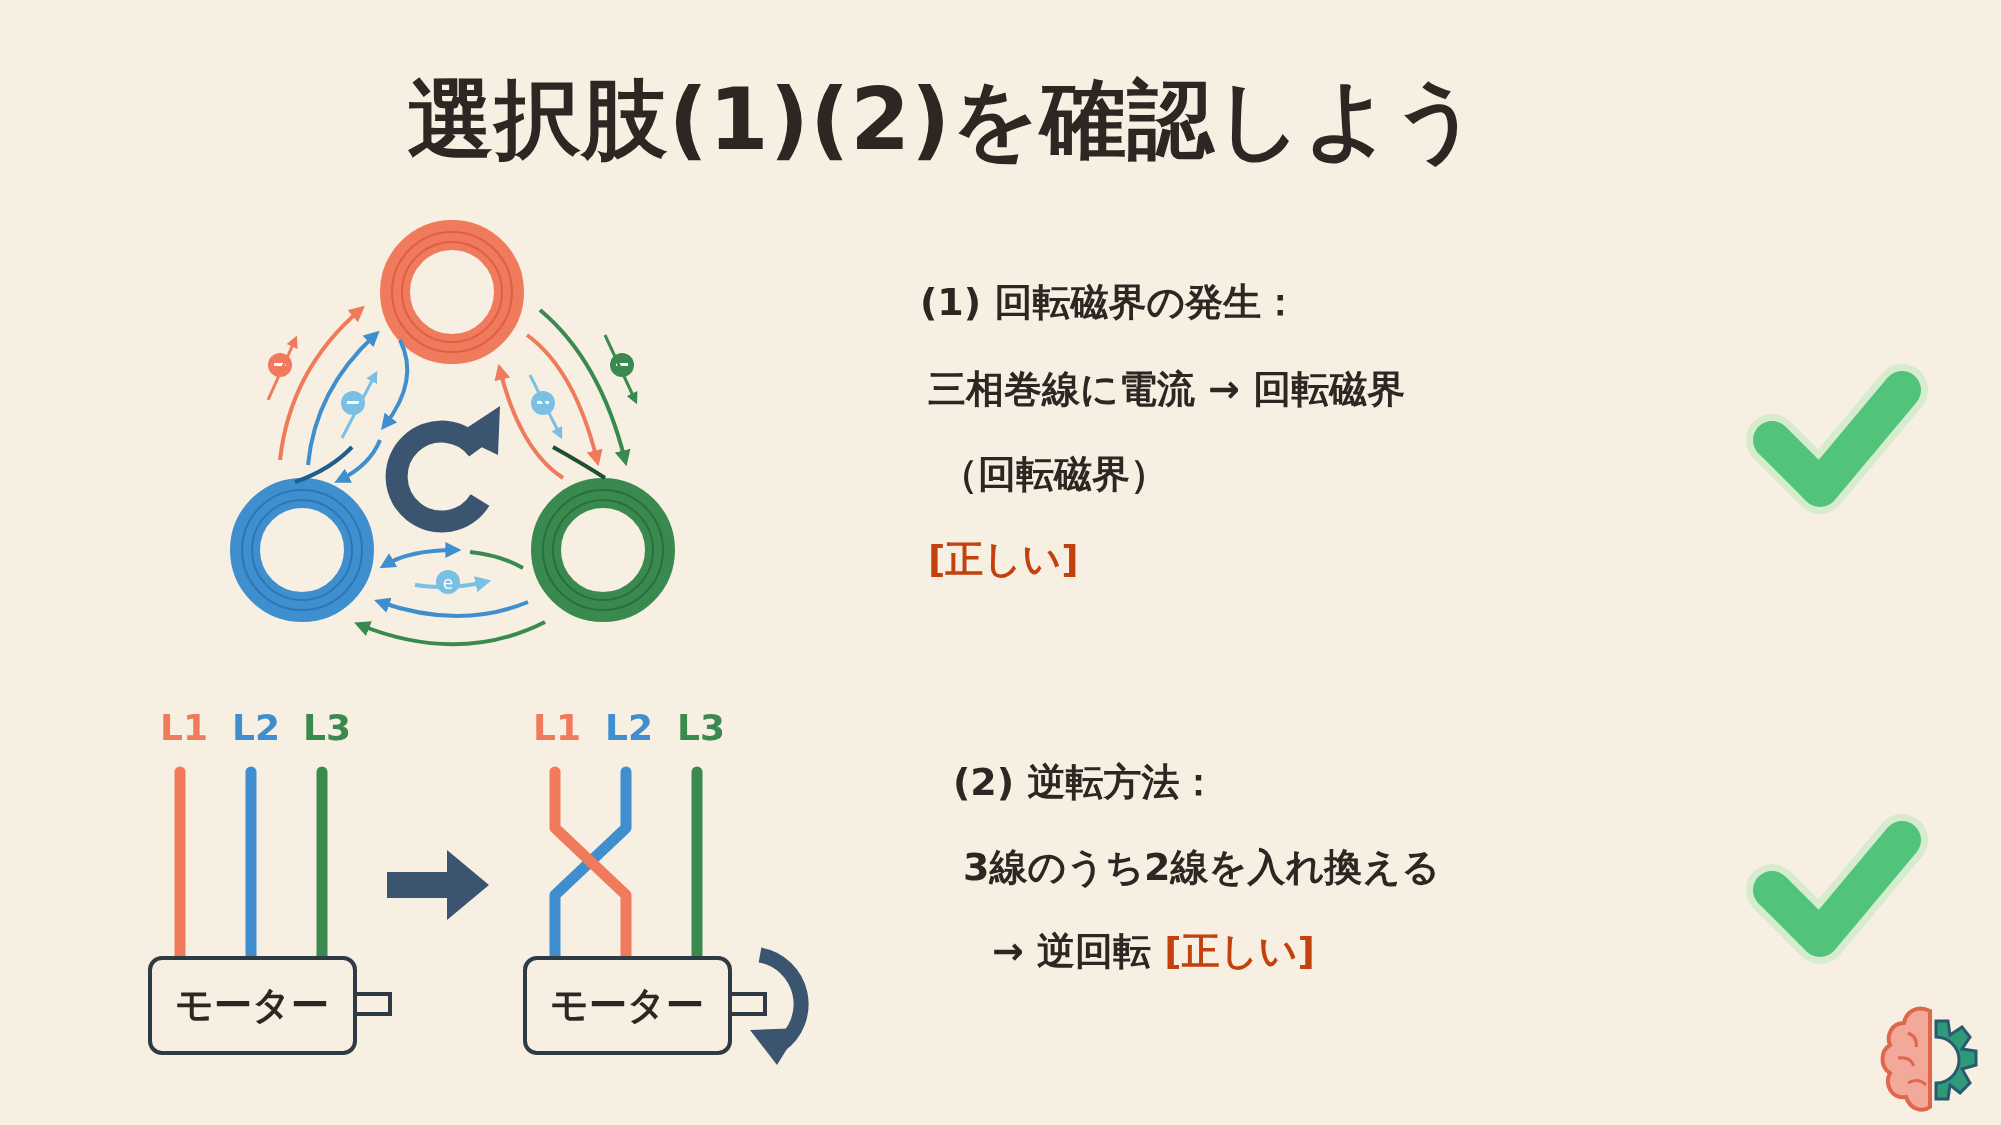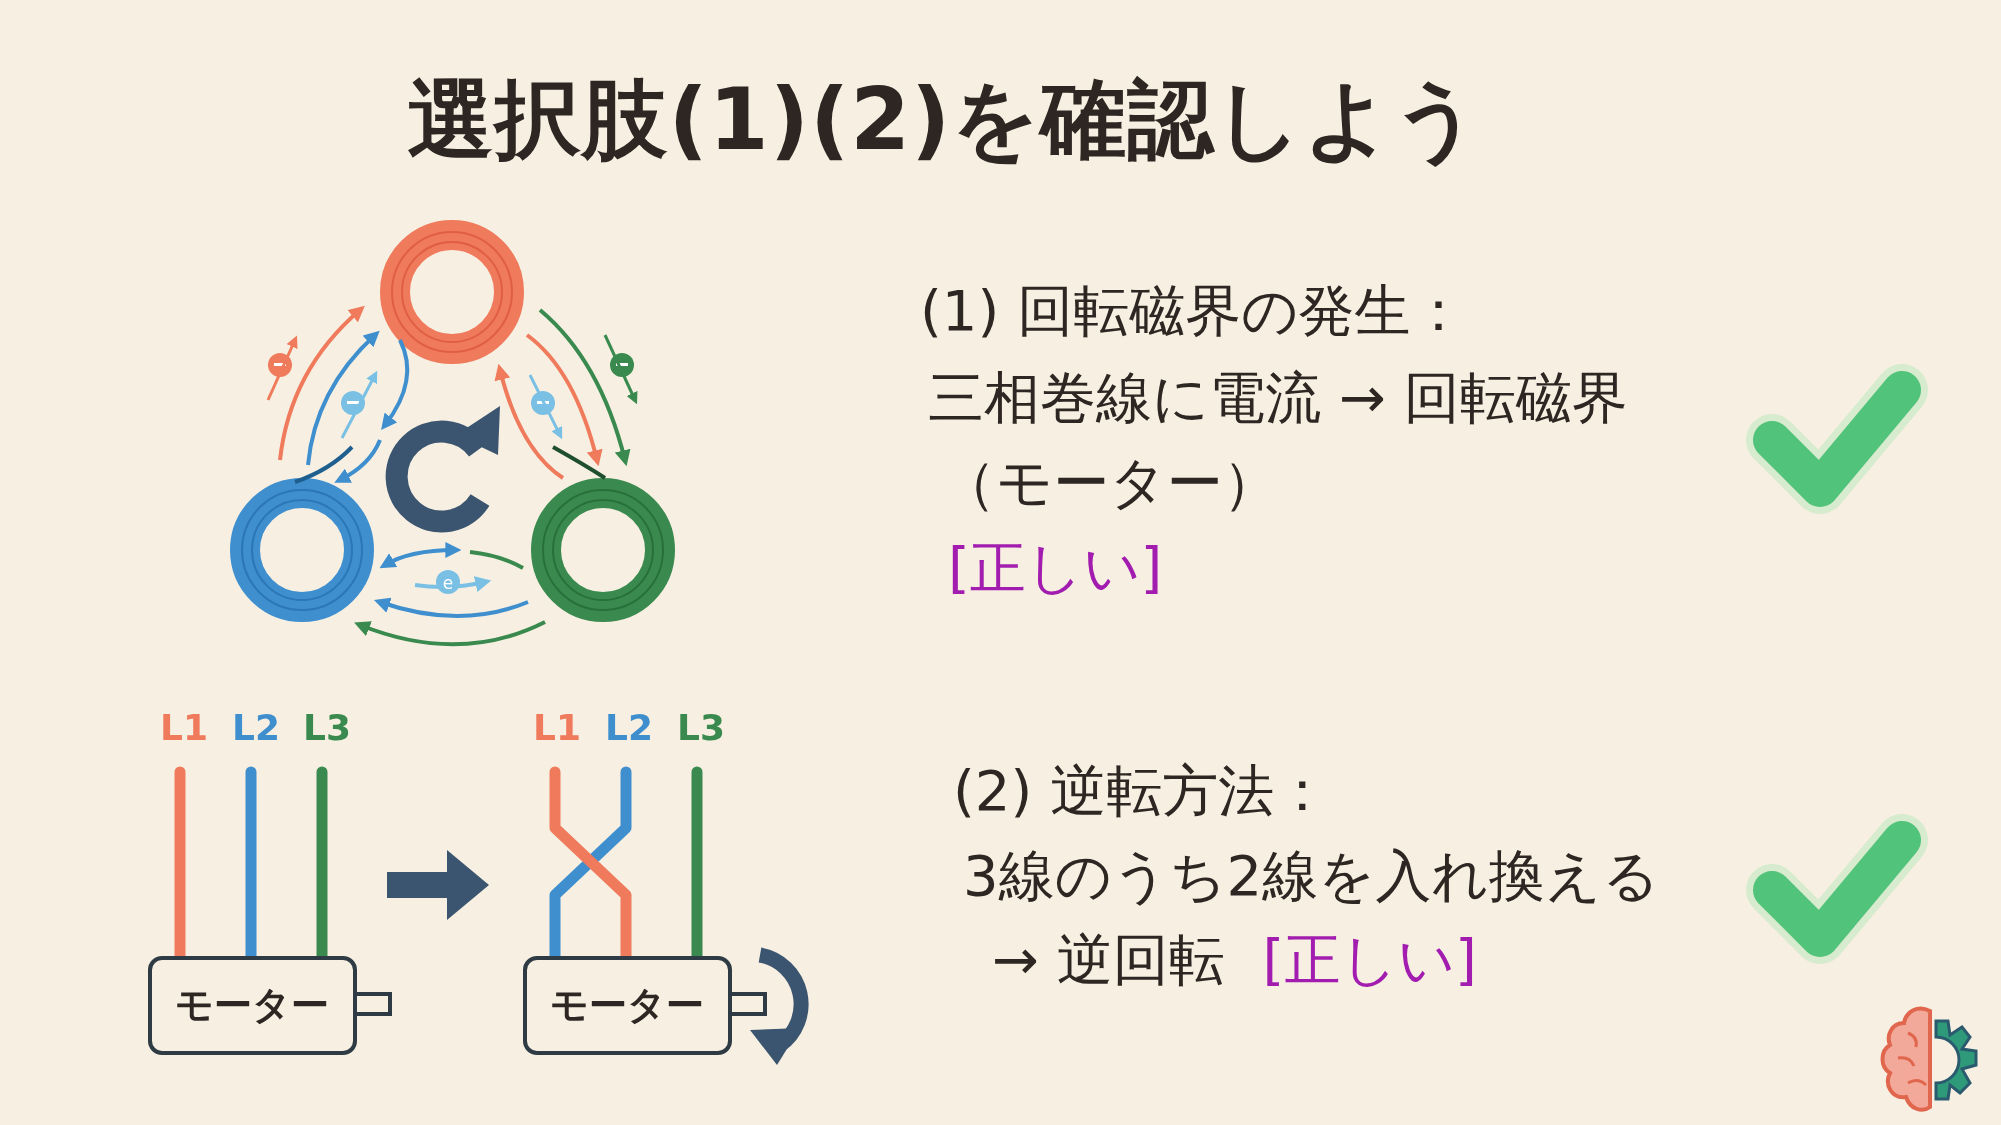--- a/index.html
+++ b/index.html
@@ -1,20 +1,20 @@
 <!DOCTYPE html>
 <html><head>
 <meta charset="utf-8">
 <style>
   html,body{margin:0;padding:0;}
   body{width:2001px;height:1125px;background:#f7f0e2;position:relative;overflow:hidden;
        font-family:"DejaVu Sans","Liberation Sans",sans-serif;color:#2e2622;}
   .title{position:absolute;left:0;top:62px;width:1889px;text-align:center;font-size:86px;font-weight:bold;letter-spacing:1px;}
-  .txt{position:absolute;font-weight:normal;font-size:56px;white-space:nowrap;line-height:1;}
-  .ok{color:#a21caf;margin-left:20px;}
+  .txt{position:absolute;font-weight:bold;font-size:38px;white-space:nowrap;line-height:1;}
+  .ok{color:#c2410c;}
   svg{position:absolute;overflow:visible;}
   .lbl{font-weight:bold;font-size:36px;font-family:"DejaVu Sans",sans-serif;}
 </style>
 </head>
 <body>
 
 <div class="title">選択肢(1)(2)を確認しよう</div>
 
 <svg width="480" height="450" style="left:220px;top:210px" viewBox="0 0 480 450">
   <defs>
@@ -117,21 +117,21 @@
   <rect x="215" y="294" width="35" height="20" fill="#f7f0e2" stroke="#2f3b44" stroke-width="4"></rect>
   <text x="112" y="318" text-anchor="middle" font-size="38" font-weight="bold" fill="#2e2622" font-family="DejaVu Sans,sans-serif">モーター</text>
   <g>
     <path d="M245,255 A50,50 0 0,1 265,345" fill="none" stroke="#3b5570" stroke-width="15"></path>
     <path d="M235,330 L285,328 L262,365 z" fill="#3b5570"></path>
   </g>
 </svg>
 
 <div class="txt" style="left:920px;top:283px;">(1) 回転磁界の発生：</div>
 <div class="txt" style="left:928px;top:370px;text-align:right;">三相巻線に電流 → 回転磁界</div>
-<div class="txt" style="left:940px;top:455px;">（モーター）</div>
+<div class="txt" style="left:940px;top:455px;">（回転磁界）</div>
 <div class="txt ok" style="left:928px;top:540px;">[正しい]</div>
 
 <div class="txt" style="left:953px;top:763px;">(2) 逆転方法：</div>
 <div class="txt" style="left:963px;top:848px;text-align:right;">3線のうち2線を入れ換える</div>
 <div class="txt" style="left:992px;top:932px;">
   <span>→ 逆回転 </span><span class="ok">[正しい]</span>
 </div>
 
 <svg width="200" height="170" style="left:1720px;top:340px" viewBox="0 0 200 170">
   <path d="M52,100 L100,148 L182,50" fill="none" stroke="#9be3a8" stroke-width="52" stroke-linecap="round" stroke-linejoin="round" opacity="0.35"></path>

